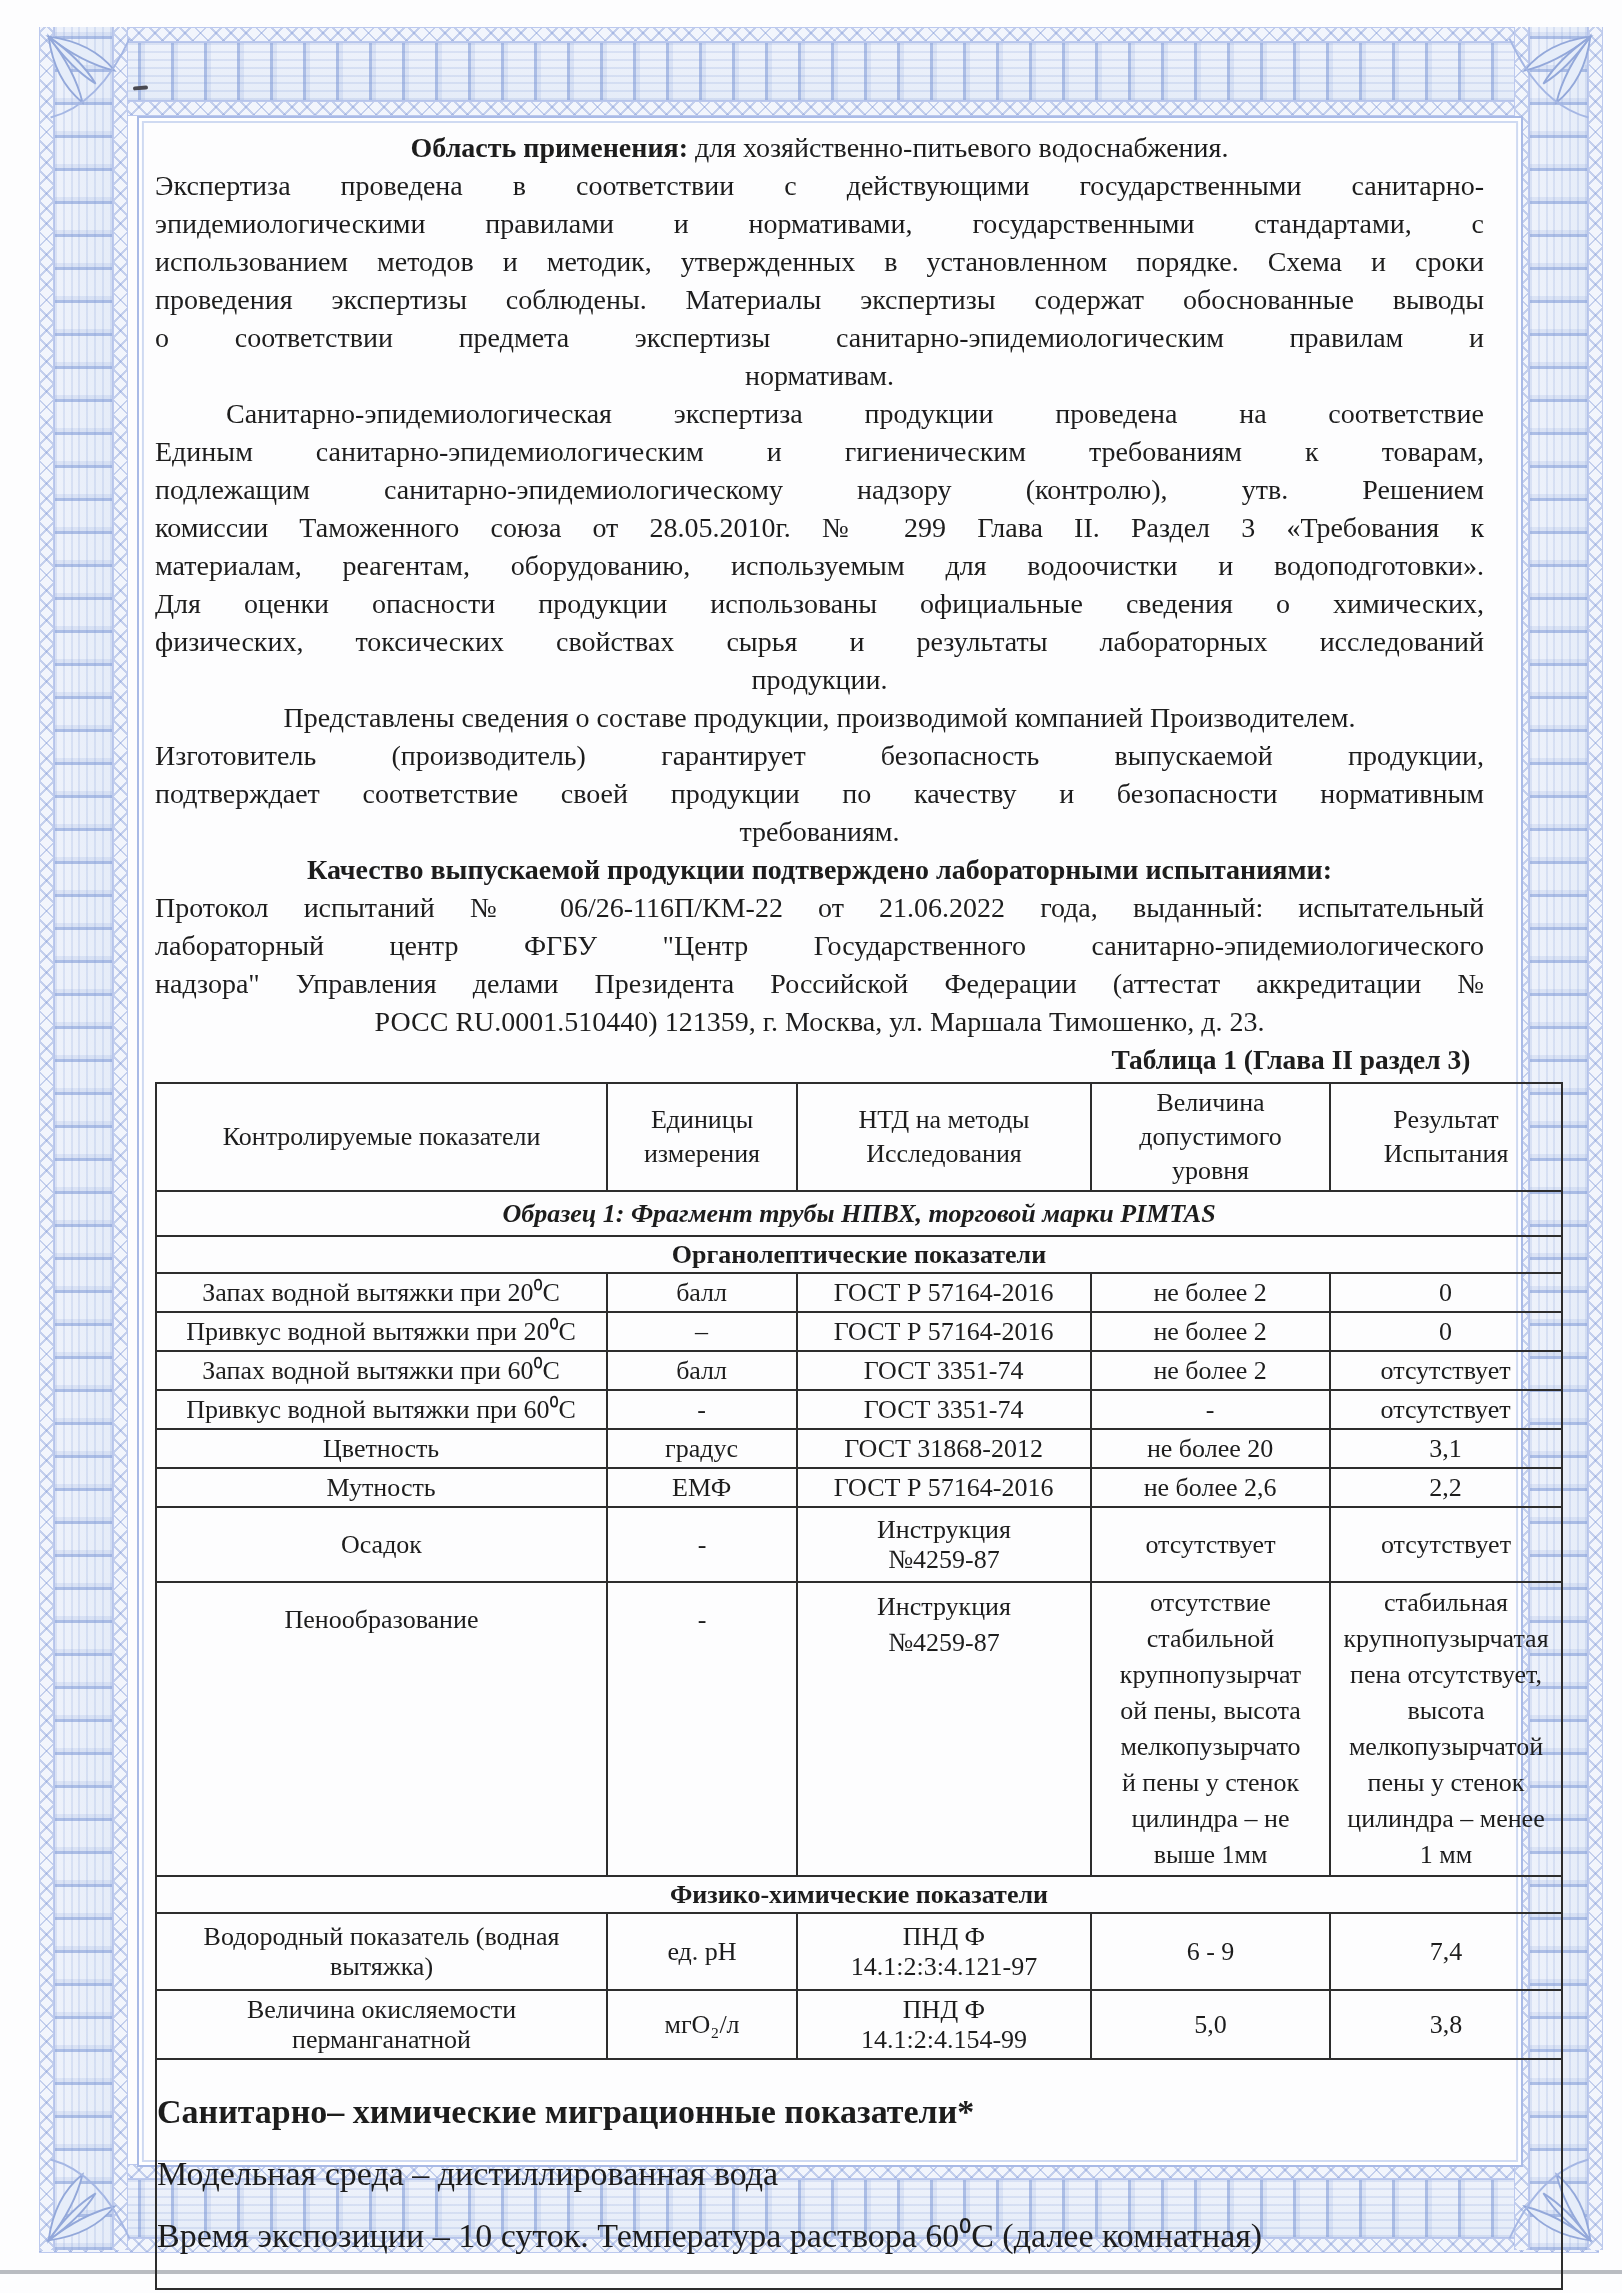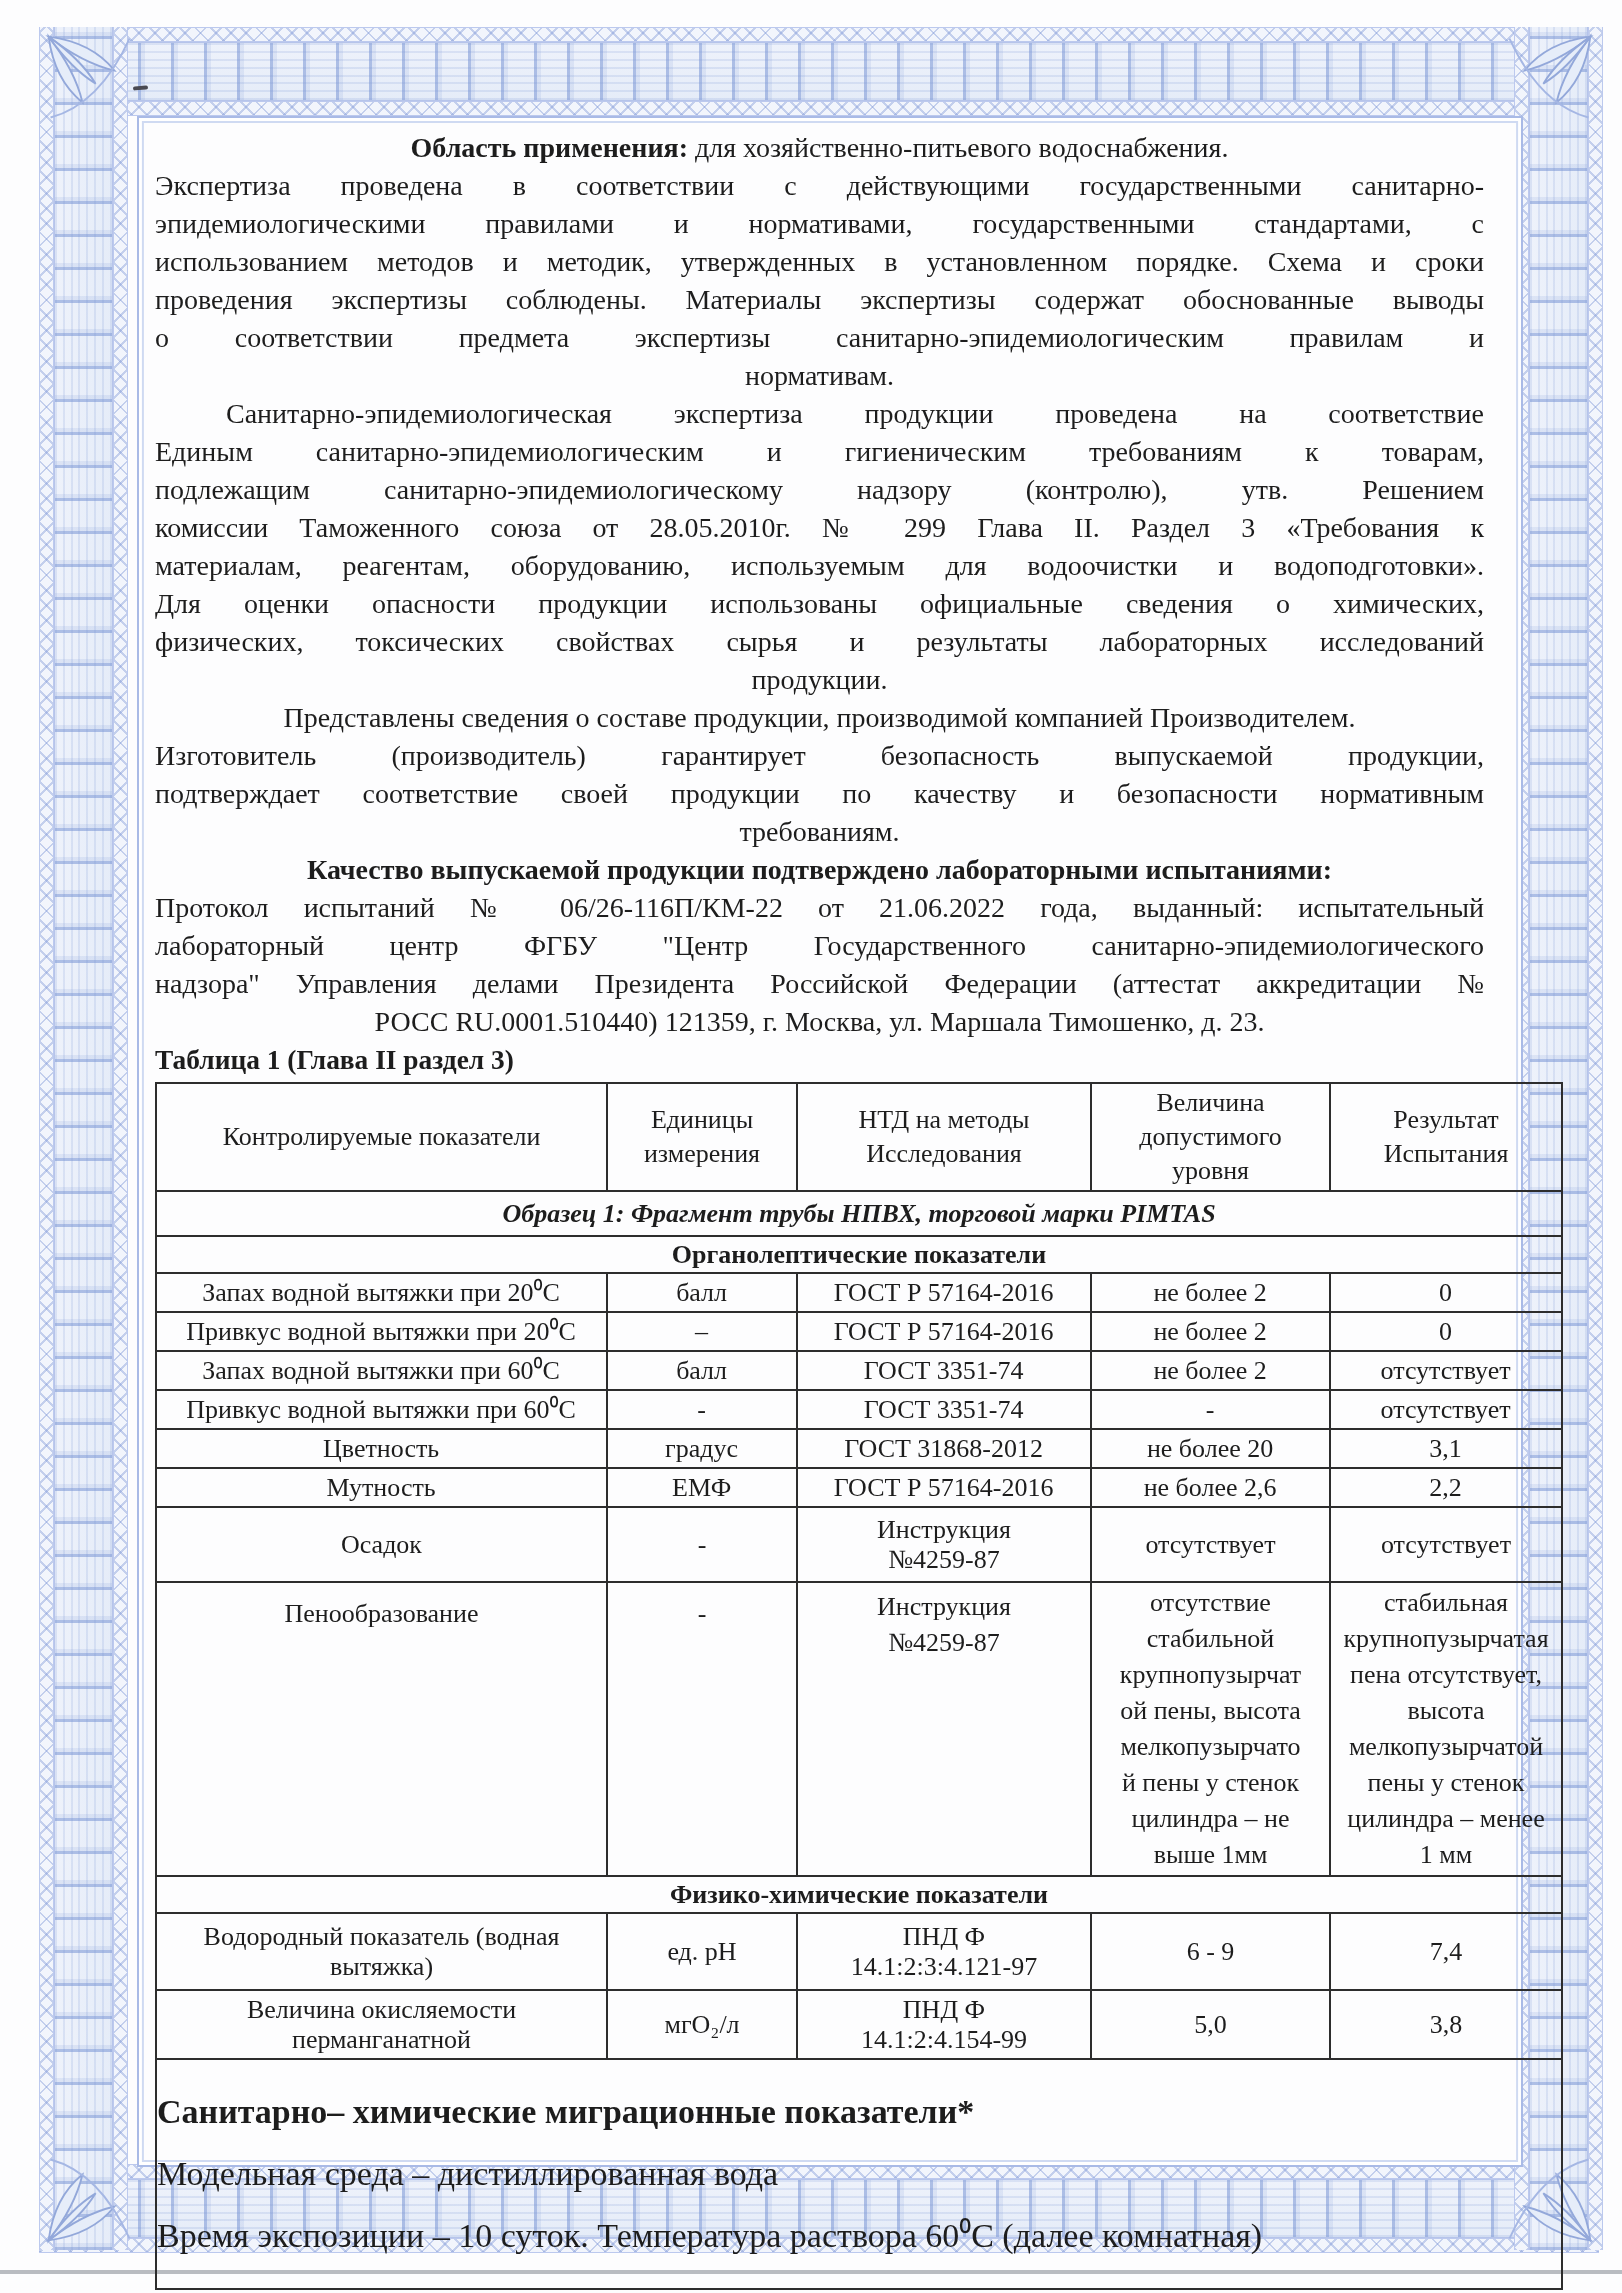--- a/index.html
+++ b/index.html
@@ -48,39 +48,39 @@
   .paper-edge { position:absolute; left:0; top:2270px; width:1622px; height:3.9px; background:#b9bcc1; z-index:2; }
   .artifact-dash { position:absolute; left:133px; top:86px; width:14.7px; height:3.9px; background:#4a4a52; transform:rotate(-4deg); z-index:3; border-radius:2px; }
 
   
   .content { position:absolute; left:155px; top:129px; width:1329px; z-index:2; }
   .tline { font-size:28px; line-height:38px; min-height:38px; }
   .jl { text-align:justify; text-align-last:justify; }
   .ll { text-align:center; }
   .indent { padding-left:71px; }
   .b { font-weight:bold; }
-  .caption { padding-right:13.7px; font-weight:bold; font-size:27.4px; line-height:39px; }
+  .caption { text-align:right; padding-right:13.7px; font-weight:bold; font-size:27.4px; line-height:39px; }
 
   table.results {
     border-collapse:collapse; table-layout:fixed; width:1407px; margin-top:2px;
     border:2.9px solid #2d2d2d; background:transparent;
   }
   table.results th, table.results td {
     border:2px solid #2d2d2d; padding:2px 7.8px;
     font-size:26px; line-height:30px; text-align:center; vertical-align:middle;
     white-space:pre-line; font-weight:normal;
   }
   tr.r-header th { height:90px; line-height:34px; }
   td.name { text-align:left; padding-left:9.8px; }
   tr.r-sample td { height:39px; font-weight:bold; font-style:italic; }
   tr.r-sec td { height:31px; font-weight:bold; }
   tr.r-std td { height:33px;padding-left:7px; }
   tr.r-osadok td { height:69px; }
   tr.r-foam td { height:247px; line-height:36px; }
-  tr.r-foam td.name, tr.r-foam td.unit-cell { vertical-align:top; padding-top:13px; }
+  tr.r-foam td.name, tr.r-foam td.unit-cell { vertical-align:top; padding-top:19px; }
   tr.r-ph td { height:71px; }
   tr.r-oxid td { height:63px; }
   tr.r-mig td { height:98px; padding:5.9px 0; }
   .mig-line { font-size:34px; line-height:32px; text-align:left;font-family:Liberation Serif, serif; }
   .mig-title { font-weight:bold; }
 </style>
 </head>
 <body>
 
 <div class="page">

